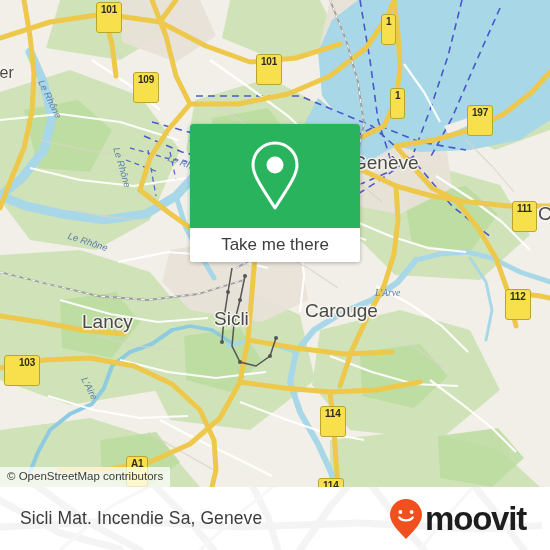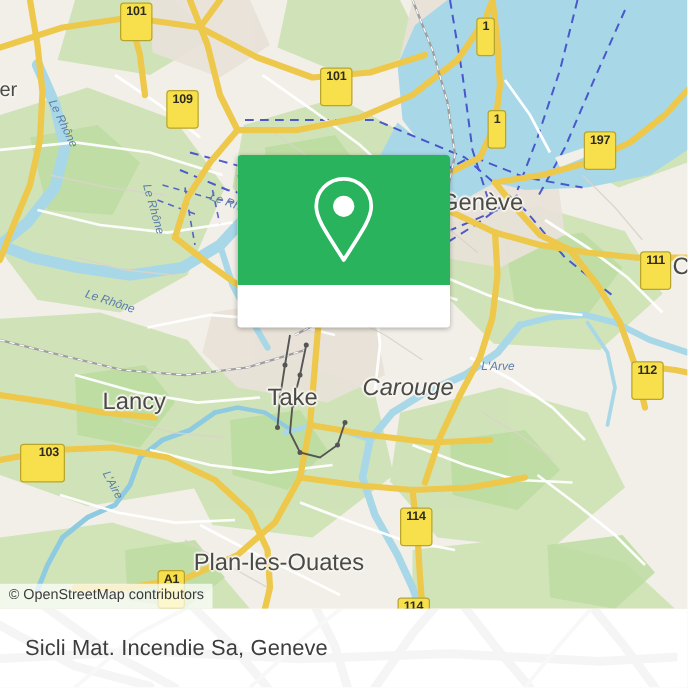--- a/index.html
+++ b/index.html
@@ -321,53 +321,55 @@
           <circle cx="228" cy="292" r="2"></circle>
             <circle cx="222" cy="342" r="2"></circle>
         </g>
       </g>
     </svg>
 
     <div class="lbl lbl-water" style="left:46px; top:78px; transform:rotate(64deg); transform-origin:left top;">Le Rhône</div>
     <div class="lbl lbl-water" style="left:122px; top:146px; transform:rotate(74deg); transform-origin:left top;">Le Rhône</div>
     <div class="lbl lbl-water" style="left:70px; top:230px; transform:rotate(18deg); transform-origin:left top;">Le Rhône</div>
     <div class="lbl lbl-water" style="left:170px; top:152px; transform:rotate(20deg); transform-origin:left top;">Le Rh</div>
-    <div class="lbl lbl-water" style="left:385px; top:288px;">L'Arve</div>
+    <div class="lbl lbl-water" style="left:375px; top:288px;font-family:Liberation Serif, serif;">L'Arve</div>
     <div class="lbl lbl-water" style="left:89px; top:375px; transform:rotate(62deg); transform-origin:left top;">L'Aire</div>
 
     <div class="lbl lbl-city lbl-city-big" style="left:352px; top:152px;">Genève</div>
-    <div class="lbl lbl-city lbl-city-big" style="left:290px; top:300px;font-style:italic;">Carouge</div>
-    <div class="lbl lbl-city lbl-city-big" style="left:214px; top:308px;">Take</div>
+    <div class="lbl lbl-city lbl-city-big" style="left:305px; top:300px;">Carouge</div>
+    <div class="lbl lbl-city lbl-city-big" style="left:214px; top:308px;">Sicli</div>
     <div class="lbl lbl-city lbl-city-big" style="left:82px; top:311px;">Lancy</div>
-    <div class="lbl lbl-city lbl-city-big" style="left:155px; top:440px;">Plan-les-Ouates</div>
     <div class="lbl lbl-city" style="left:-4px; top:64px;">ier</div>
     <div class="lbl lbl-city lbl-city-big" style="left:538px; top:203px;">C</div>
 
     <div class="shield" style="left:96px; top:2px;">101</div>
     <div class="shield" style="left:256px; top:54px;">101</div>
     <div class="shield" style="left:133px; top:72px;">109</div>
     <div class="shield" style="left:381px; top:14px;">1</div>
     <div class="shield" style="left:390px; top:88px;">1</div>
     <div class="shield" style="left:467px; top:105px;">197</div>
     <div class="shield" style="left:466px; top:201px;margin-left:46px;">111</div>
     <div class="shield" style="left:505px; top:289px;">112</div>
-    <div class="shield" style="left:16px; top:355px;padding-left:14px;">103</div>
+    <div class="shield" style="left:4px; top:355px;padding-left:14px;">103</div>
     <div class="shield" style="left:78px; top:456px;margin-left:48px;">A1</div>
     <div class="shield" style="left:320px; top:406px;">114</div>
     <div class="shield" style="left:318px; top:478px;">114</div>
 
     <div class="attribution">© OpenStreetMap contributors</div>
   </div>
 
   <div class="card">
     <div class="card-top">
       <svg width="56" height="72" viewBox="0 0 56 72">
         <path d="M28,3 C15.8,3 6,12.8 6,25 C6,35 14,46 28,68 C42,46 50,35 50,25 C50,12.8 40.2,3 28,3 Z" fill="none" stroke="#ffffff" stroke-width="3" stroke-linejoin="round"></path>
         <circle cx="28" cy="25" r="8.5" fill="#ffffff"></circle>
       </svg>
+    </div>
+    <div class="card-foot">
+      <span class="card-foot-label">Take me there</span>
     </div>
   </div>
 
   <div class="bottombar">
 
     <svg class="bottombar-watermark" width="550" height="63" viewBox="0 0 550 63">
       <rect x="0" y="0" width="550" height="63" fill="#ffffff"></rect>
       <g stroke="#ebebeb" stroke-width="7" fill="none" stroke-linecap="round">
         <path d="M-10,8 L60,46 L120,62"></path>
         <path d="M30,-6 L86,34 L140,63"></path>
@@ -380,15 +382,24 @@
       </g>
       <g stroke="#f1f1f1" stroke-width="3" fill="none">
         <path d="M60,63 L110,20 L160,-6"></path>
         <path d="M200,63 L240,26 L280,-6"></path>
         <path d="M420,63 L450,26 L478,-6"></path>
       </g>
     </svg>
 
     <div class="place-title">Sicli Mat. Incendie Sa, Geneve</div>
 
+    <div class="brand">
+      <svg width="34" height="42" viewBox="0 0 34 42">
+        <path d="M17,1 C8.2,1 1,8.2 1,17 C1,24.4 8.4,32 17,41 C25.6,32 33,24.4 33,17 C33,8.2 25.8,1 17,1 Z" fill="#f0501e"></path>
+        <circle cx="11.4" cy="14" r="1.9" fill="#ffffff"></circle>
+        <circle cx="22.6" cy="14" r="1.9" fill="#ffffff"></circle>
+        <path d="M10.2,19.4 C12.6,23.4 21.4,23.4 23.8,19.4" stroke="#ffffff" stroke-width="2.2" fill="none" stroke-linecap="round"></path>
+      </svg>
+      <span class="brand-name">moovit</span>
+    </div>
   </div>
 
 </div>
 
 </body></html>

